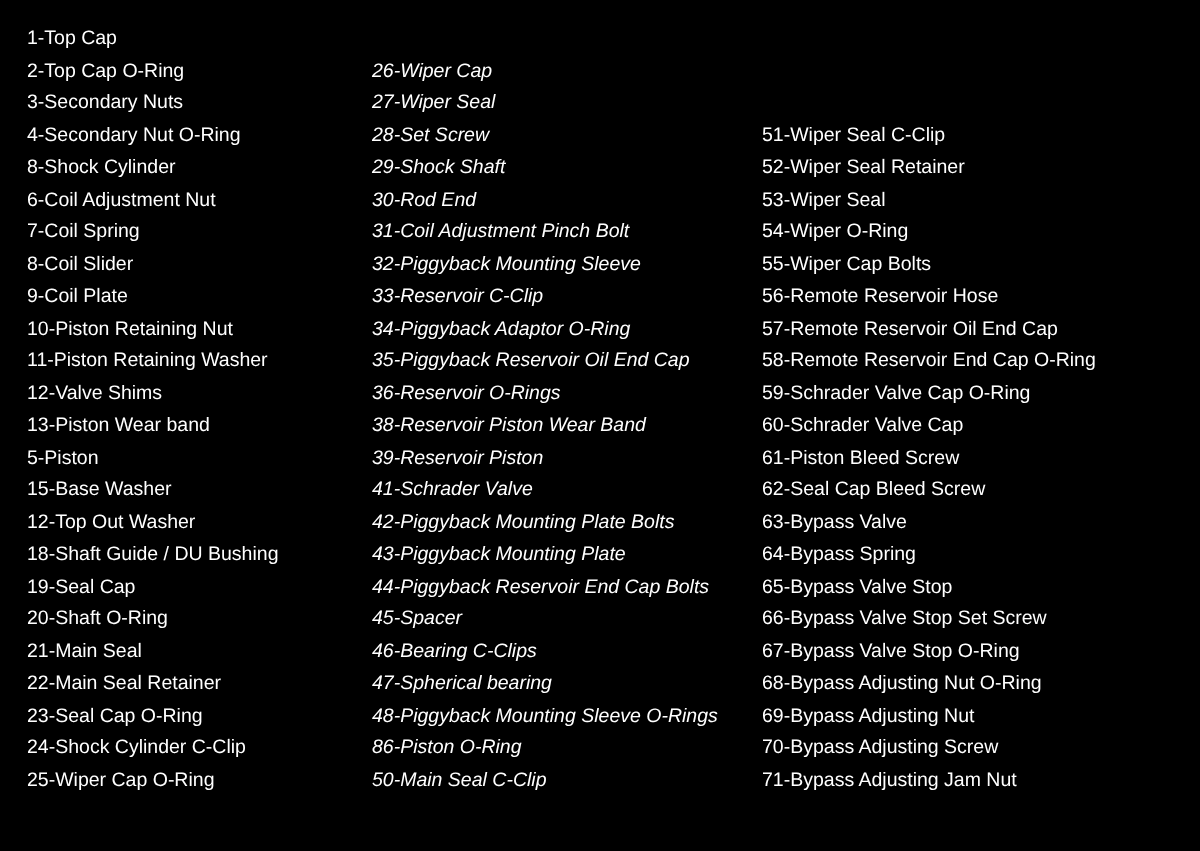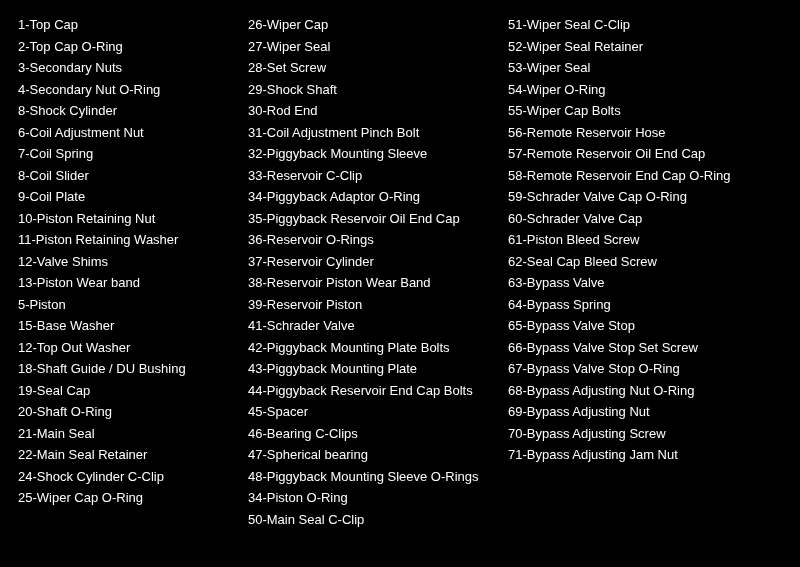--- a/index.html
+++ b/index.html
@@ -17,23 +17,24 @@
       flex-direction: row;
       gap: 0;
       width: 100%;
     }
     .col {
       display: flex;
       flex-direction: column;
       gap: 2px;
       padding: 5px 8px;
       flex-shrink: 0;
+      justify-content: flex-end;
     }
     .col-1 { width: 230px; }
-    .col-2 { width: 260px; }
+    .col-2 { width: 260px; font-style: italic; }
     .col-3 { width: 310px; }
     .item {
       line-height: 1.5;
       white-space: nowrap;
     }
   </style>
 </head>
 <body>
 
 <div class="columns-wrapper">
@@ -53,48 +54,48 @@
       <div class="item">12-Valve Shims</div>
       <div class="item">13-Piston Wear band</div>
       <div class="item">5-Piston</div>
       <div class="item">15-Base Washer</div>
       <div class="item">12-Top Out Washer</div>
       <div class="item">18-Shaft Guide / DU Bushing</div>
       <div class="item">19-Seal Cap</div>
       <div class="item">20-Shaft O-Ring</div>
       <div class="item">21-Main Seal</div>
       <div class="item">22-Main Seal Retainer</div>
+      <div class="item">23-Seal Cap O-Ring</div>
       <div class="item">24-Shock Cylinder C-Clip</div>
       <div class="item">25-Wiper Cap O-Ring</div>
     </div>
 
   <div class="col col-2" id="col2-container">
       <div class="item">26-Wiper Cap</div>
       <div class="item">27-Wiper Seal</div>
       <div class="item">28-Set Screw</div>
       <div class="item">29-Shock Shaft</div>
       <div class="item">30-Rod End</div>
       <div class="item">31-Coil Adjustment Pinch Bolt</div>
       <div class="item">32-Piggyback Mounting Sleeve</div>
       <div class="item">33-Reservoir C-Clip</div>
       <div class="item">34-Piggyback Adaptor O-Ring</div>
       <div class="item">35-Piggyback Reservoir Oil End Cap</div>
       <div class="item">36-Reservoir O-Rings</div>
-      <div class="item">37-Reservoir Cylinder</div>
       <div class="item">38-Reservoir Piston Wear Band</div>
       <div class="item">39-Reservoir Piston</div>
       <div class="item">41-Schrader Valve</div>
       <div class="item">42-Piggyback Mounting Plate Bolts</div>
       <div class="item">43-Piggyback Mounting Plate</div>
       <div class="item">44-Piggyback Reservoir End Cap Bolts</div>
       <div class="item">45-Spacer</div>
       <div class="item">46-Bearing C-Clips</div>
       <div class="item">47-Spherical bearing</div>
       <div class="item">48-Piggyback Mounting Sleeve O-Rings</div>
-      <div class="item">34-Piston O-Ring</div>
+      <div class="item">86-Piston O-Ring</div>
       <div class="item">50-Main Seal C-Clip</div>
     </div>
 
   <div class="col col-3" id="col3-container">
       <div class="item">51-Wiper Seal C-Clip</div>
       <div class="item">52-Wiper Seal Retainer</div>
       <div class="item">53-Wiper Seal</div>
       <div class="item">54-Wiper O-Ring</div>
       <div class="item">55-Wiper Cap Bolts</div>
       <div class="item">56-Remote Reservoir Hose</div>

